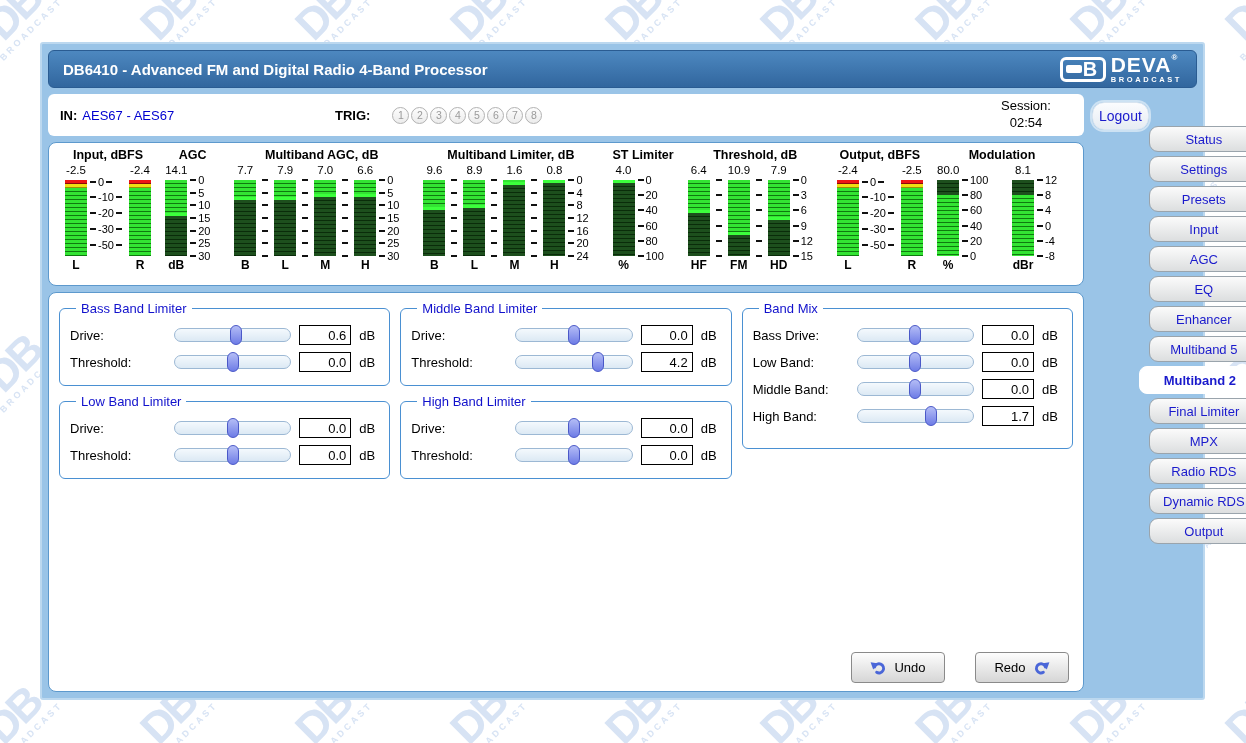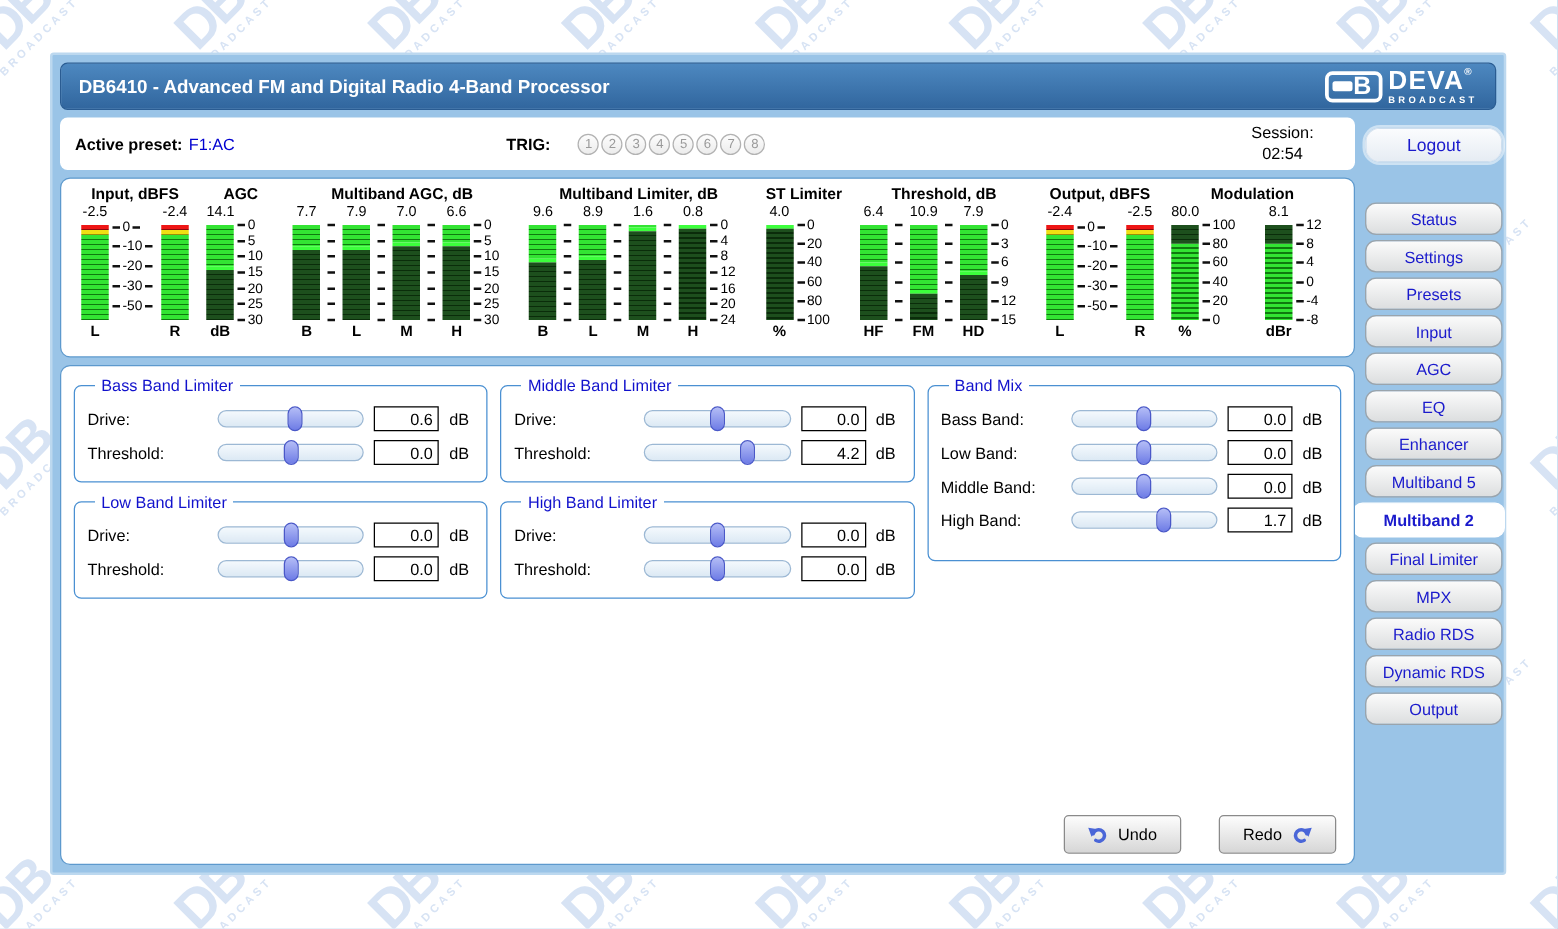--- a/index.html
+++ b/index.html
@@ -88,21 +88,21 @@
     background:linear-gradient(#b4bdf6,#6e7ce6);border:1px solid #4a58c8;box-sizing:border-box;}
   .val{width:52px;height:20px;border:1px solid #000;font-size:13px;text-align:right;
     padding:0 4px;box-sizing:border-box;font-family:"Liberation Sans",sans-serif;background:#fff;}
   .unit{font-size:13px;width:20px;}
   .actions{position:absolute;right:14px;bottom:8px;display:flex;gap:30px;}
   .act-btn{width:94px;height:31px;background:linear-gradient(#fdfdfd,#d6d6d6);
     border:1px solid #8a8a8a;border-radius:4px;font-size:13px;color:#000;
     display:flex;align-items:center;justify-content:center;gap:7px;cursor:pointer;
     font-family:"Liberation Sans",sans-serif;}
   
-  .sidebar{width:123px;padding-left:8px;box-sizing:border-box;display:flex;flex-direction:column;}
+  .sidebar{width:123px;padding-left:8px;box-sizing:border-box;display:flex;flex-direction:row;}
   .logout{width:110px;height:28px;margin-top:8px;border-radius:12px;
     background:linear-gradient(#fbfcfe,#e6ecf3);border:1px solid #d8e4f0;
     box-shadow:0 0 0 2px rgba(255,255,255,.5);color:#1a1acc;font-size:14px;cursor:pointer;
     font-family:"Liberation Sans",sans-serif;}
   .modecard{margin-top:22px;margin-left:-8px;background:#fff;border-radius:10px;
     padding:12px 0;display:flex;flex-direction:column;align-items:center;gap:13px;width:123px;}
   .mode-btn{width:100px;height:26px;background:linear-gradient(#fafafa,#d9d9d9);
     border:1px solid #777;border-radius:4px;display:flex;align-items:center;cursor:pointer;
     font-size:13px;color:#000;font-family:"Liberation Sans",sans-serif;padding:0;}
   .led{width:8px;height:16px;border:1px solid #222;margin-left:6px;}
@@ -303,23 +303,23 @@
       <div class="logo-right">
         <span class="logo-deva"><span>DEVA</span><sup class="logo-reg">®</sup></span>
         <span class="logo-bc">BROADCAST</span>
       </div>
     </div>
   </div>
 
   <div class="row">
     <div class="maincol">
       <div class="infobar">
-        <div class="sec-preset">
-          <span class="ib-lbl">Active preset:</span>
-          <span class="ib-val">F1:AC</span>
+        <div class="sec-in">
+          <span class="ib-lbl">IN:</span>
+          <span class="ib-val">AES67 - AES67</span>
         </div>
         <div class="sec-trig">
           <span class="ib-lbl">TRIG:</span>
           <span id="trig-list" style="margin-left:20px;"><span class="trig">1</span><span class="trig">2</span><span class="trig">3</span><span class="trig">4</span><span class="trig">5</span><span class="trig">6</span><span class="trig">7</span><span class="trig">8</span></span>
         </div>
         <div class="sec-session">
           <div>Session:</div>
           <div>02:54</div>
         </div>
       </div>
@@ -985,21 +985,21 @@
                   </div>
                   <input class="val" value="0.0" readonly="" style="">
                   <span class="unit">dB</span>
                 </div>
               </fieldset>
             </div>
           <div class="pcol">
               <fieldset style="min-height: 138px;">
                 <legend>Band Mix</legend>
                 <div class="crow">
-                  <span class="clabel">Bass Band:</span>
+                  <span class="clabel">Bass Drive:</span>
                   <div class="track">
                     <div class="thumb" style="left: calc(50% - 6px);"></div>
                   </div>
                   <input class="val" value="0.0" readonly="" style="">
                   <span class="unit">dB</span>
                 </div>
                 <div class="crow">
                   <span class="clabel">Low Band:</span>
                   <div class="track">
                     <div class="thumb" style="left: calc(50% - 6px);"></div>

